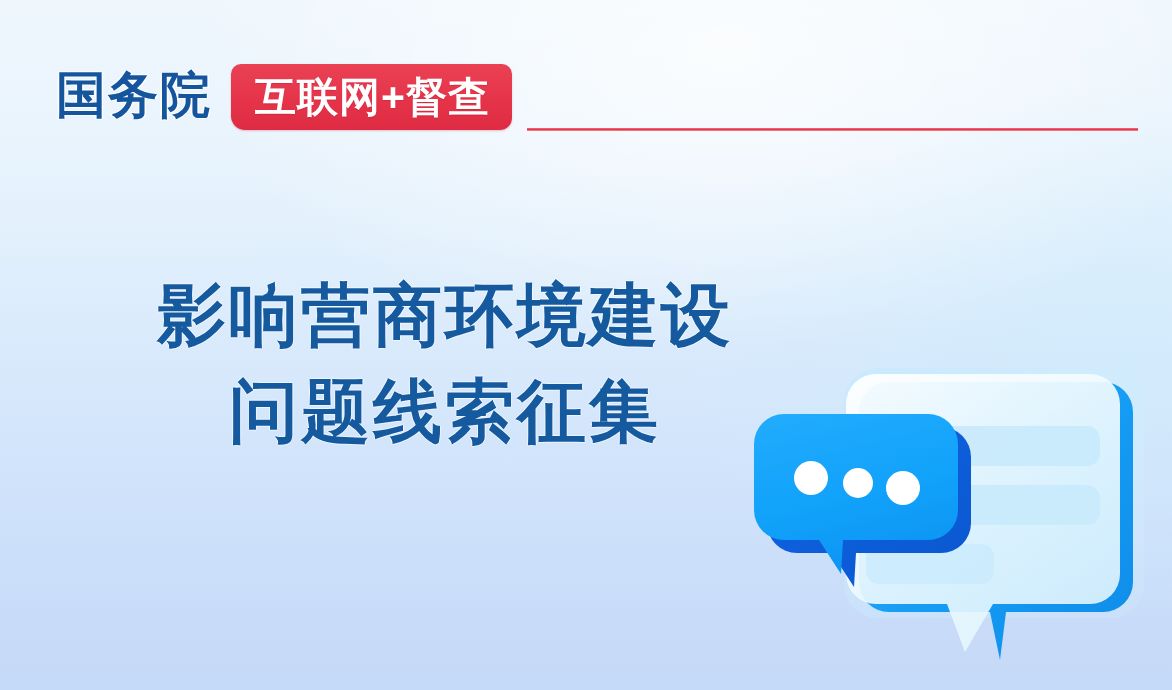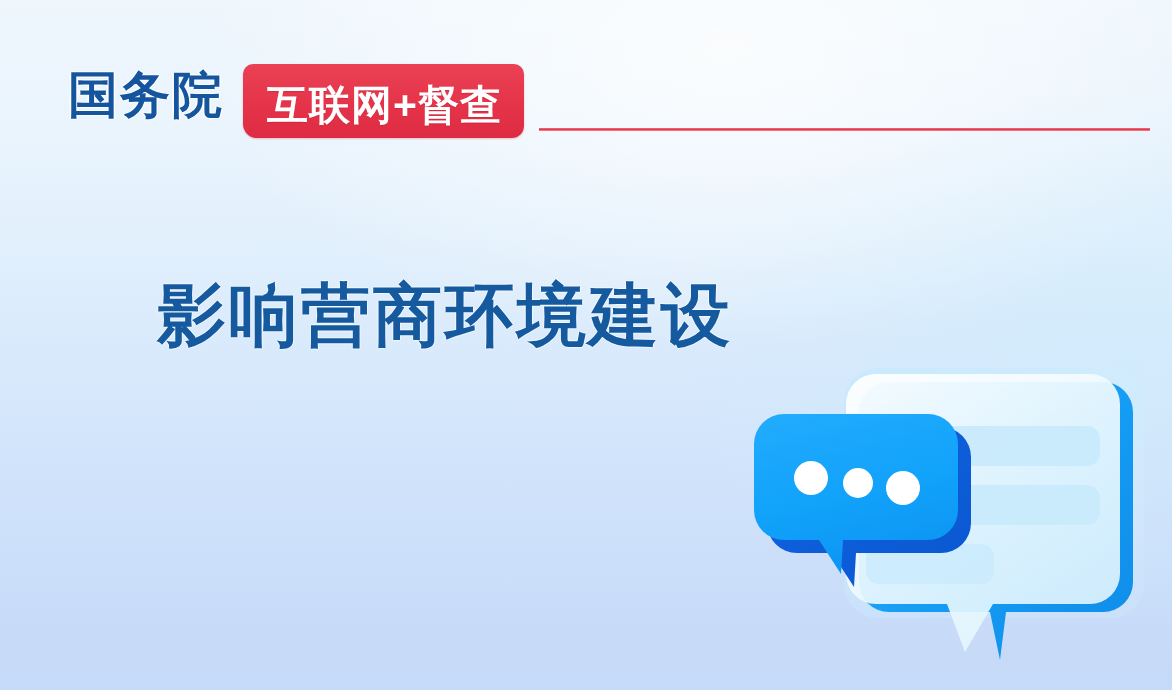--- a/index.html
+++ b/index.html
@@ -37,21 +37,21 @@
     height: 690px;
     background:
       radial-gradient(ellipse 760px 420px at 62% 8%, rgba(255,255,255,0.75) 0%, rgba(255,255,255,0.0) 70%),
       radial-gradient(ellipse 620px 380px at 96% 52%, rgba(205,236,252,0.55) 0%, rgba(205,236,252,0) 72%);
     pointer-events: none;
   }
 
   
   .header {
     position: absolute;
-    left: 12px;
+    left: 0;
     top: 0;
     width: 1052px;
     height: 150px;
   }
 
   .gov-logo {
     position: absolute;
     left: 56px;
     top: 68px;
     font-size: 50px;
@@ -65,21 +65,21 @@
        0 1.4px 0 rgba(255,255,255,0.85),
        0 -1.4px 0 rgba(255,255,255,0.85);
     white-space: nowrap;
   }
 
   .badge {
     position: absolute;
     left: 231px;
     top: 64px;
     height: 66px;
-    padding: 8px 22px 0 24px;
+    padding: 0 22px 0 24px;
     display: flex;
     align-items: center;
     border-radius: 10px 10px 12px 14px;
     background: linear-gradient(180deg, #ea4153 0%, #e5344a 55%, #de2b43 100%);
     box-shadow: 0 1px 2px rgba(190,30,55,0.25);
   }
   .badge-text {
     font-size: 41px;
     line-height: 44px;
     font-weight: 700;
@@ -148,20 +148,21 @@
 
     <div class="badge">
       <span class="badge-text">互联网+督查</span>
     </div>
 
     <div class="header-rule"></div>
   </div>
 
   <div class="title-block">
     <div class="title-line">影响营商环境建设</div>
+    <div class="title-line">问题线索征集</div>
   </div>
 
   <div class="illustration">
     <svg viewBox="0 0 400 330" xmlns="http://www.w3.org/2000/svg">
       <defs>
         <linearGradient id="bigBody" x1="0" y1="0" x2="0.6" y2="1">
           <stop offset="0%" stop-color="#ffffff" stop-opacity="0.95"></stop>
           <stop offset="55%" stop-color="#eefaff" stop-opacity="0.92"></stop>
           <stop offset="100%" stop-color="#e4f6ff" stop-opacity="0.90"></stop>
         </linearGradient>

